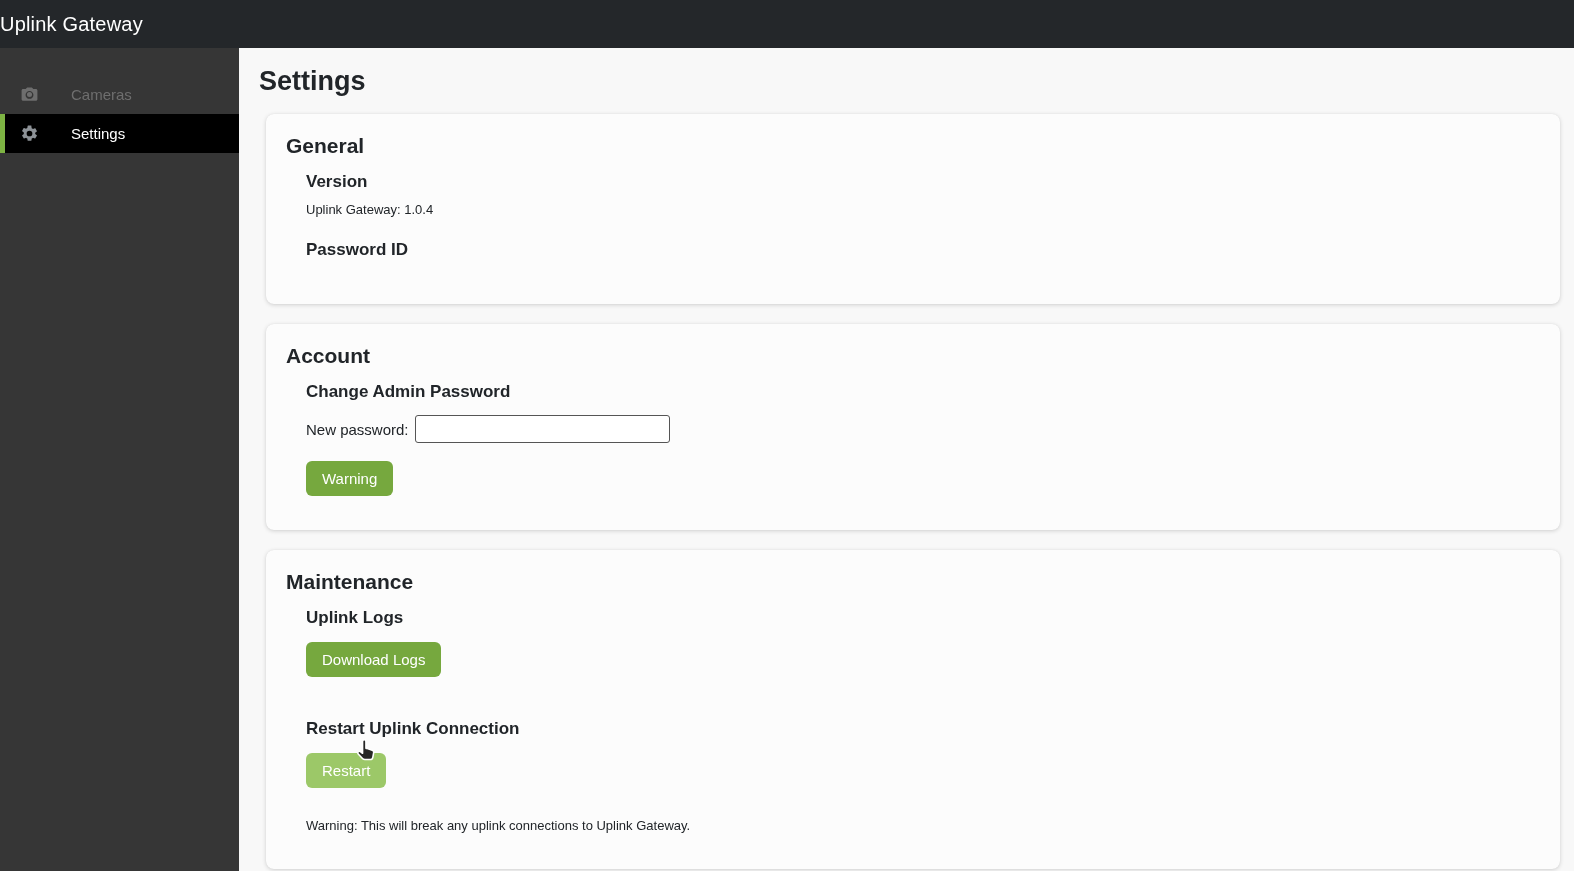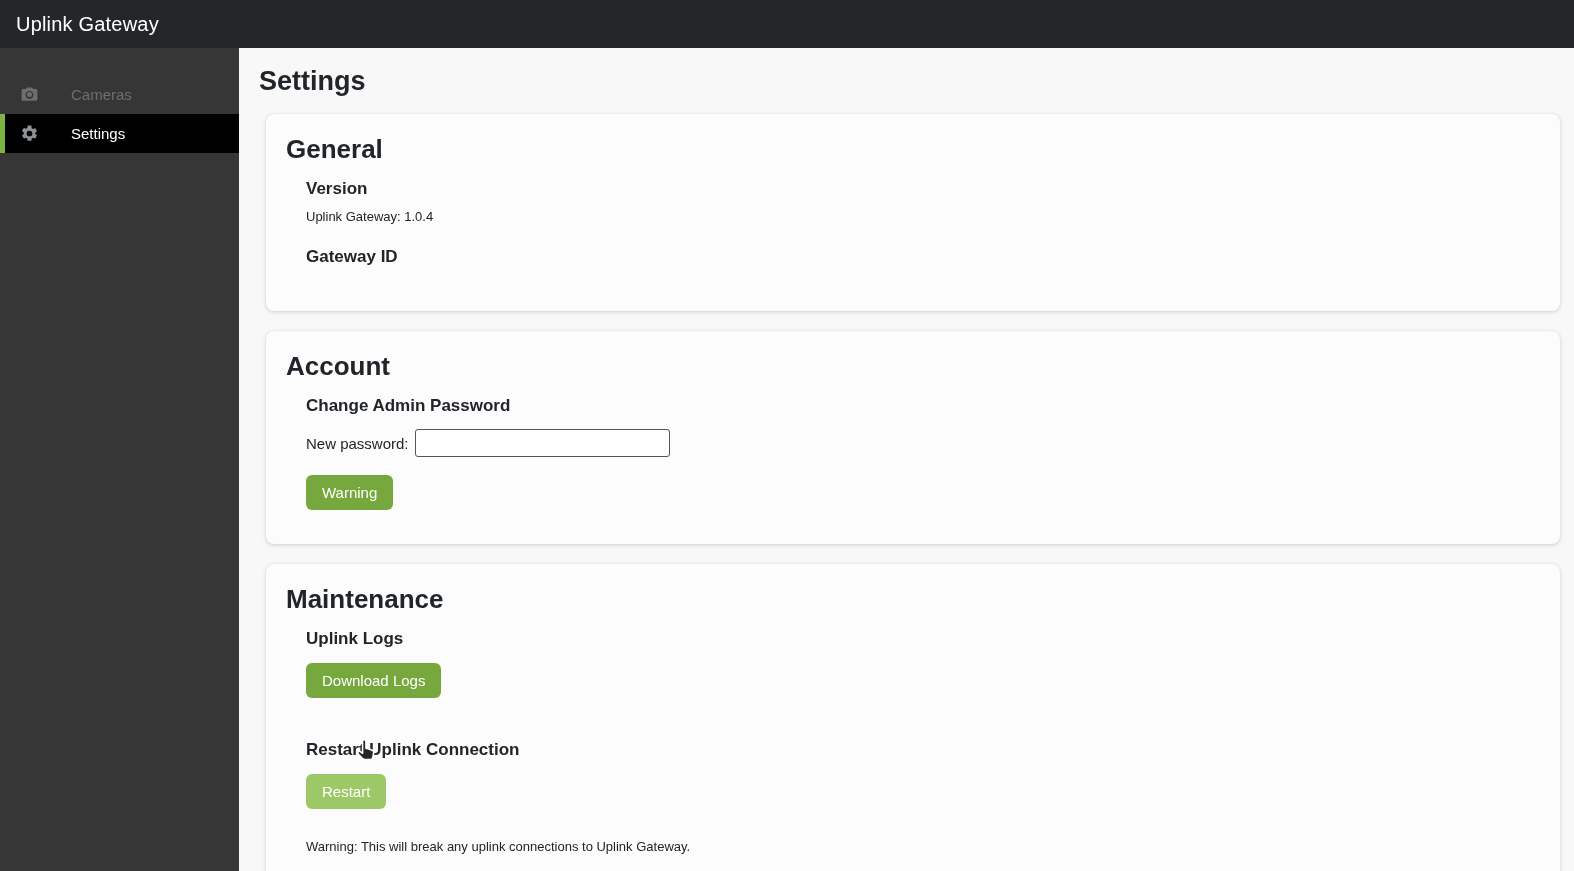--- a/index.html
+++ b/index.html
@@ -13,21 +13,21 @@
   }
   *{box-sizing:border-box;}
   html,body{margin:0;padding:0;}
   body{
     width:1574px;height:871px;overflow:hidden;position:relative;
     font-family:"Liberation Sans","DejaVu Sans",sans-serif;
     background:#f8f8f8;color:var(--text);
   }
   .topbar{
     height:48px;background:var(--topbar-bg);color:#fff;
-    display:flex;align-items:center;padding:0 16px;
+    display:flex;align-items:center;padding:0 0;
   }
   .topbar-title{font-size:20px;font-weight:500;letter-spacing:.2px;}
   .layout{display:flex;height:823px;}
   .sidebar{
     width:239px;flex-shrink:0;background:var(--sidebar-bg);
     padding-top:27px;
   }
   .nav-item{
     height:39px;display:flex;align-items:center;
     padding-left:19px;gap:32px;font-size:15px;color:#6e6e6e;
@@ -38,21 +38,21 @@
     border-left:5px solid var(--accent);padding-left:14px;
   }
   .nav-item.active .icon{color:#8d9297;}
   .main{flex:1;padding:9px 14px 0 20px;}
   .page-title{font-size:27px;font-weight:bold;margin:9px 0 17px 0;color:var(--text);}
   .card{
     background:#fcfcfc;border-radius:8px;margin:0 0 20px 7px;
     padding:20px 20px 34px 20px;
     box-shadow:0 1px 4px rgba(0,0,0,.16), 0 0 1px rgba(0,0,0,.08);
   }
-  .card h2{font-size:26px;margin:0;font-weight:bold;color:var(--text);}
+  .card h2{font-size:21px;margin:0;font-weight:bold;color:var(--text);}
   .section{margin-left:20px;}
   .section h3{font-size:17px;font-weight:bold;margin:22px 0 10px 0;}
   .section h3.first{margin-top:14px;}
   .section p{font-size:13px;margin:0;line-height:1.25;}
   .form-row{display:flex;align-items:center;margin-top:13px;}
   .form-row label{font-size:15px;}
   .text-input{
     width:255px;height:28px;margin-left:6px;padding:0 6px;
     border:1px solid #555;border-radius:3px;background:#fff;
     font-size:15px;font-family:inherit;
@@ -100,21 +100,21 @@
   </nav>
 
   <main class="main">
     <h1 class="page-title">Settings</h1>
 
     <section class="card">
       <h2>General</h2>
       <div class="section">
         <h3 class="first">Version</h3>
         <p>Uplink Gateway: 1.0.4</p>
-        <h3>Gateway ID</h3>
+        <h3>Password ID</h3>
       </div>
     </section>
 
     <section class="card">
       <h2>Account</h2>
       <div class="section">
         <h3 class="first">Change Admin Password</h3>
         <div class="form-row">
           <label>New password:</label>
           <input class="text-input" type="password" value="" style="">

